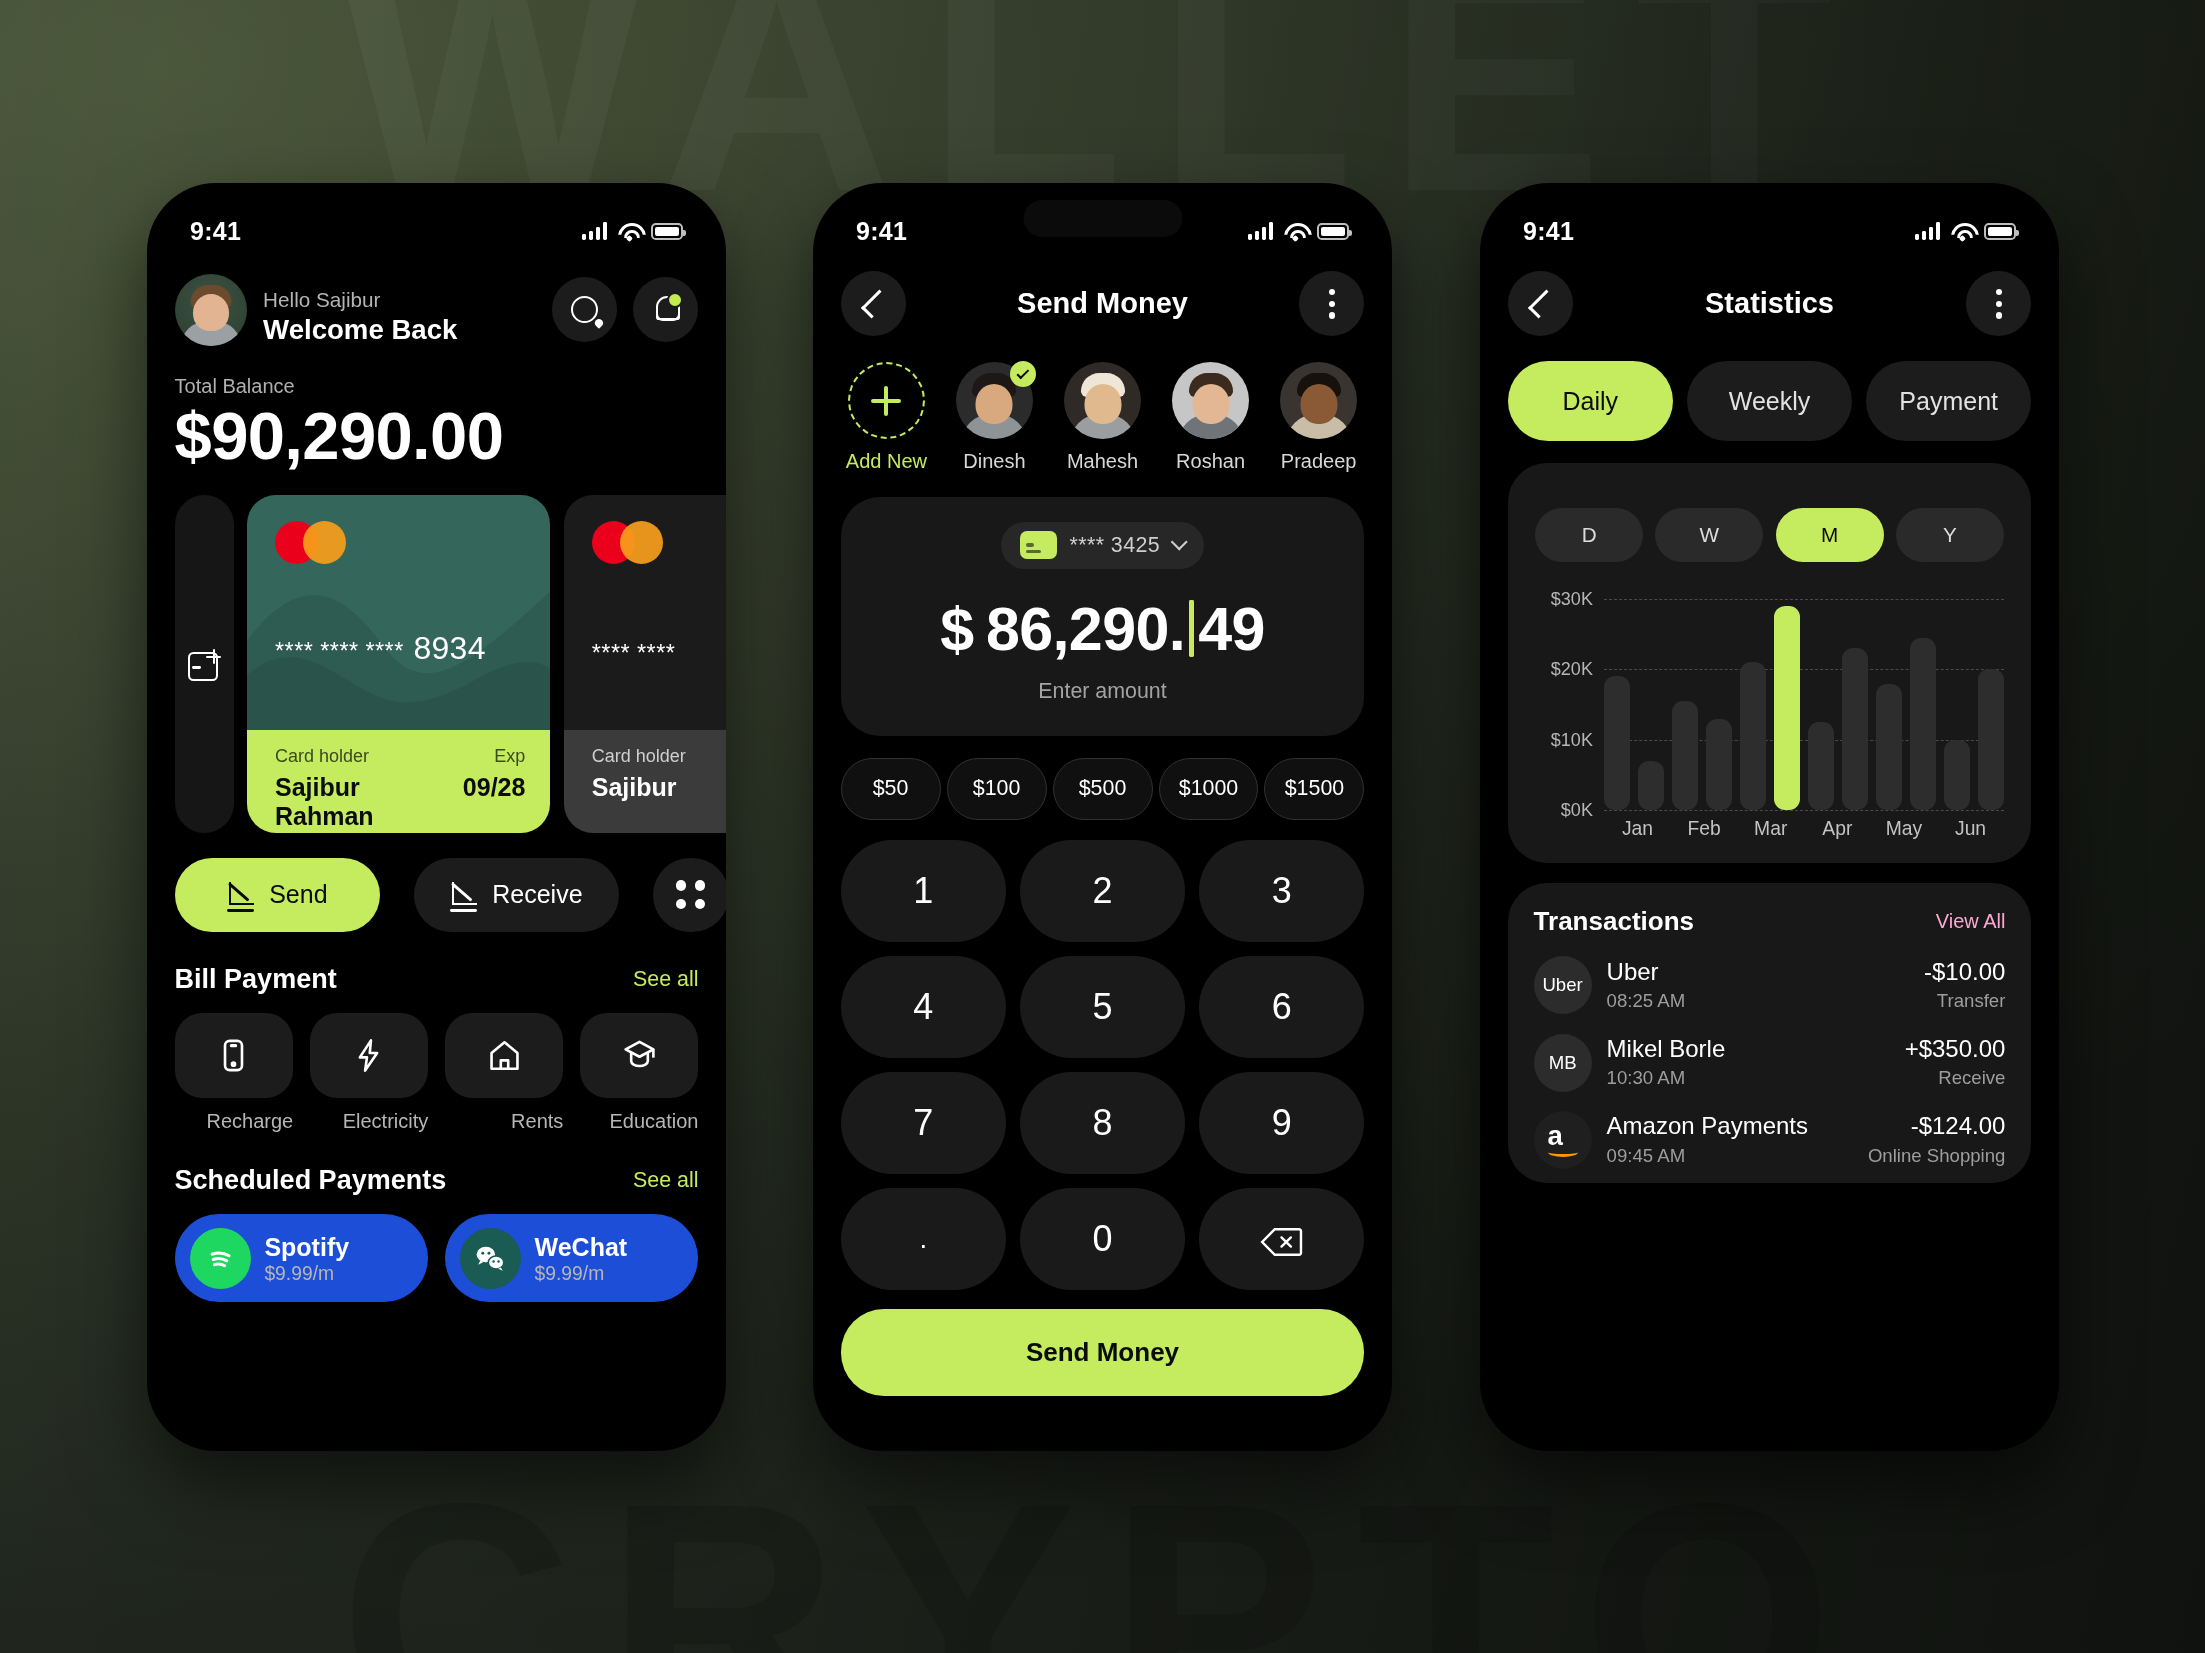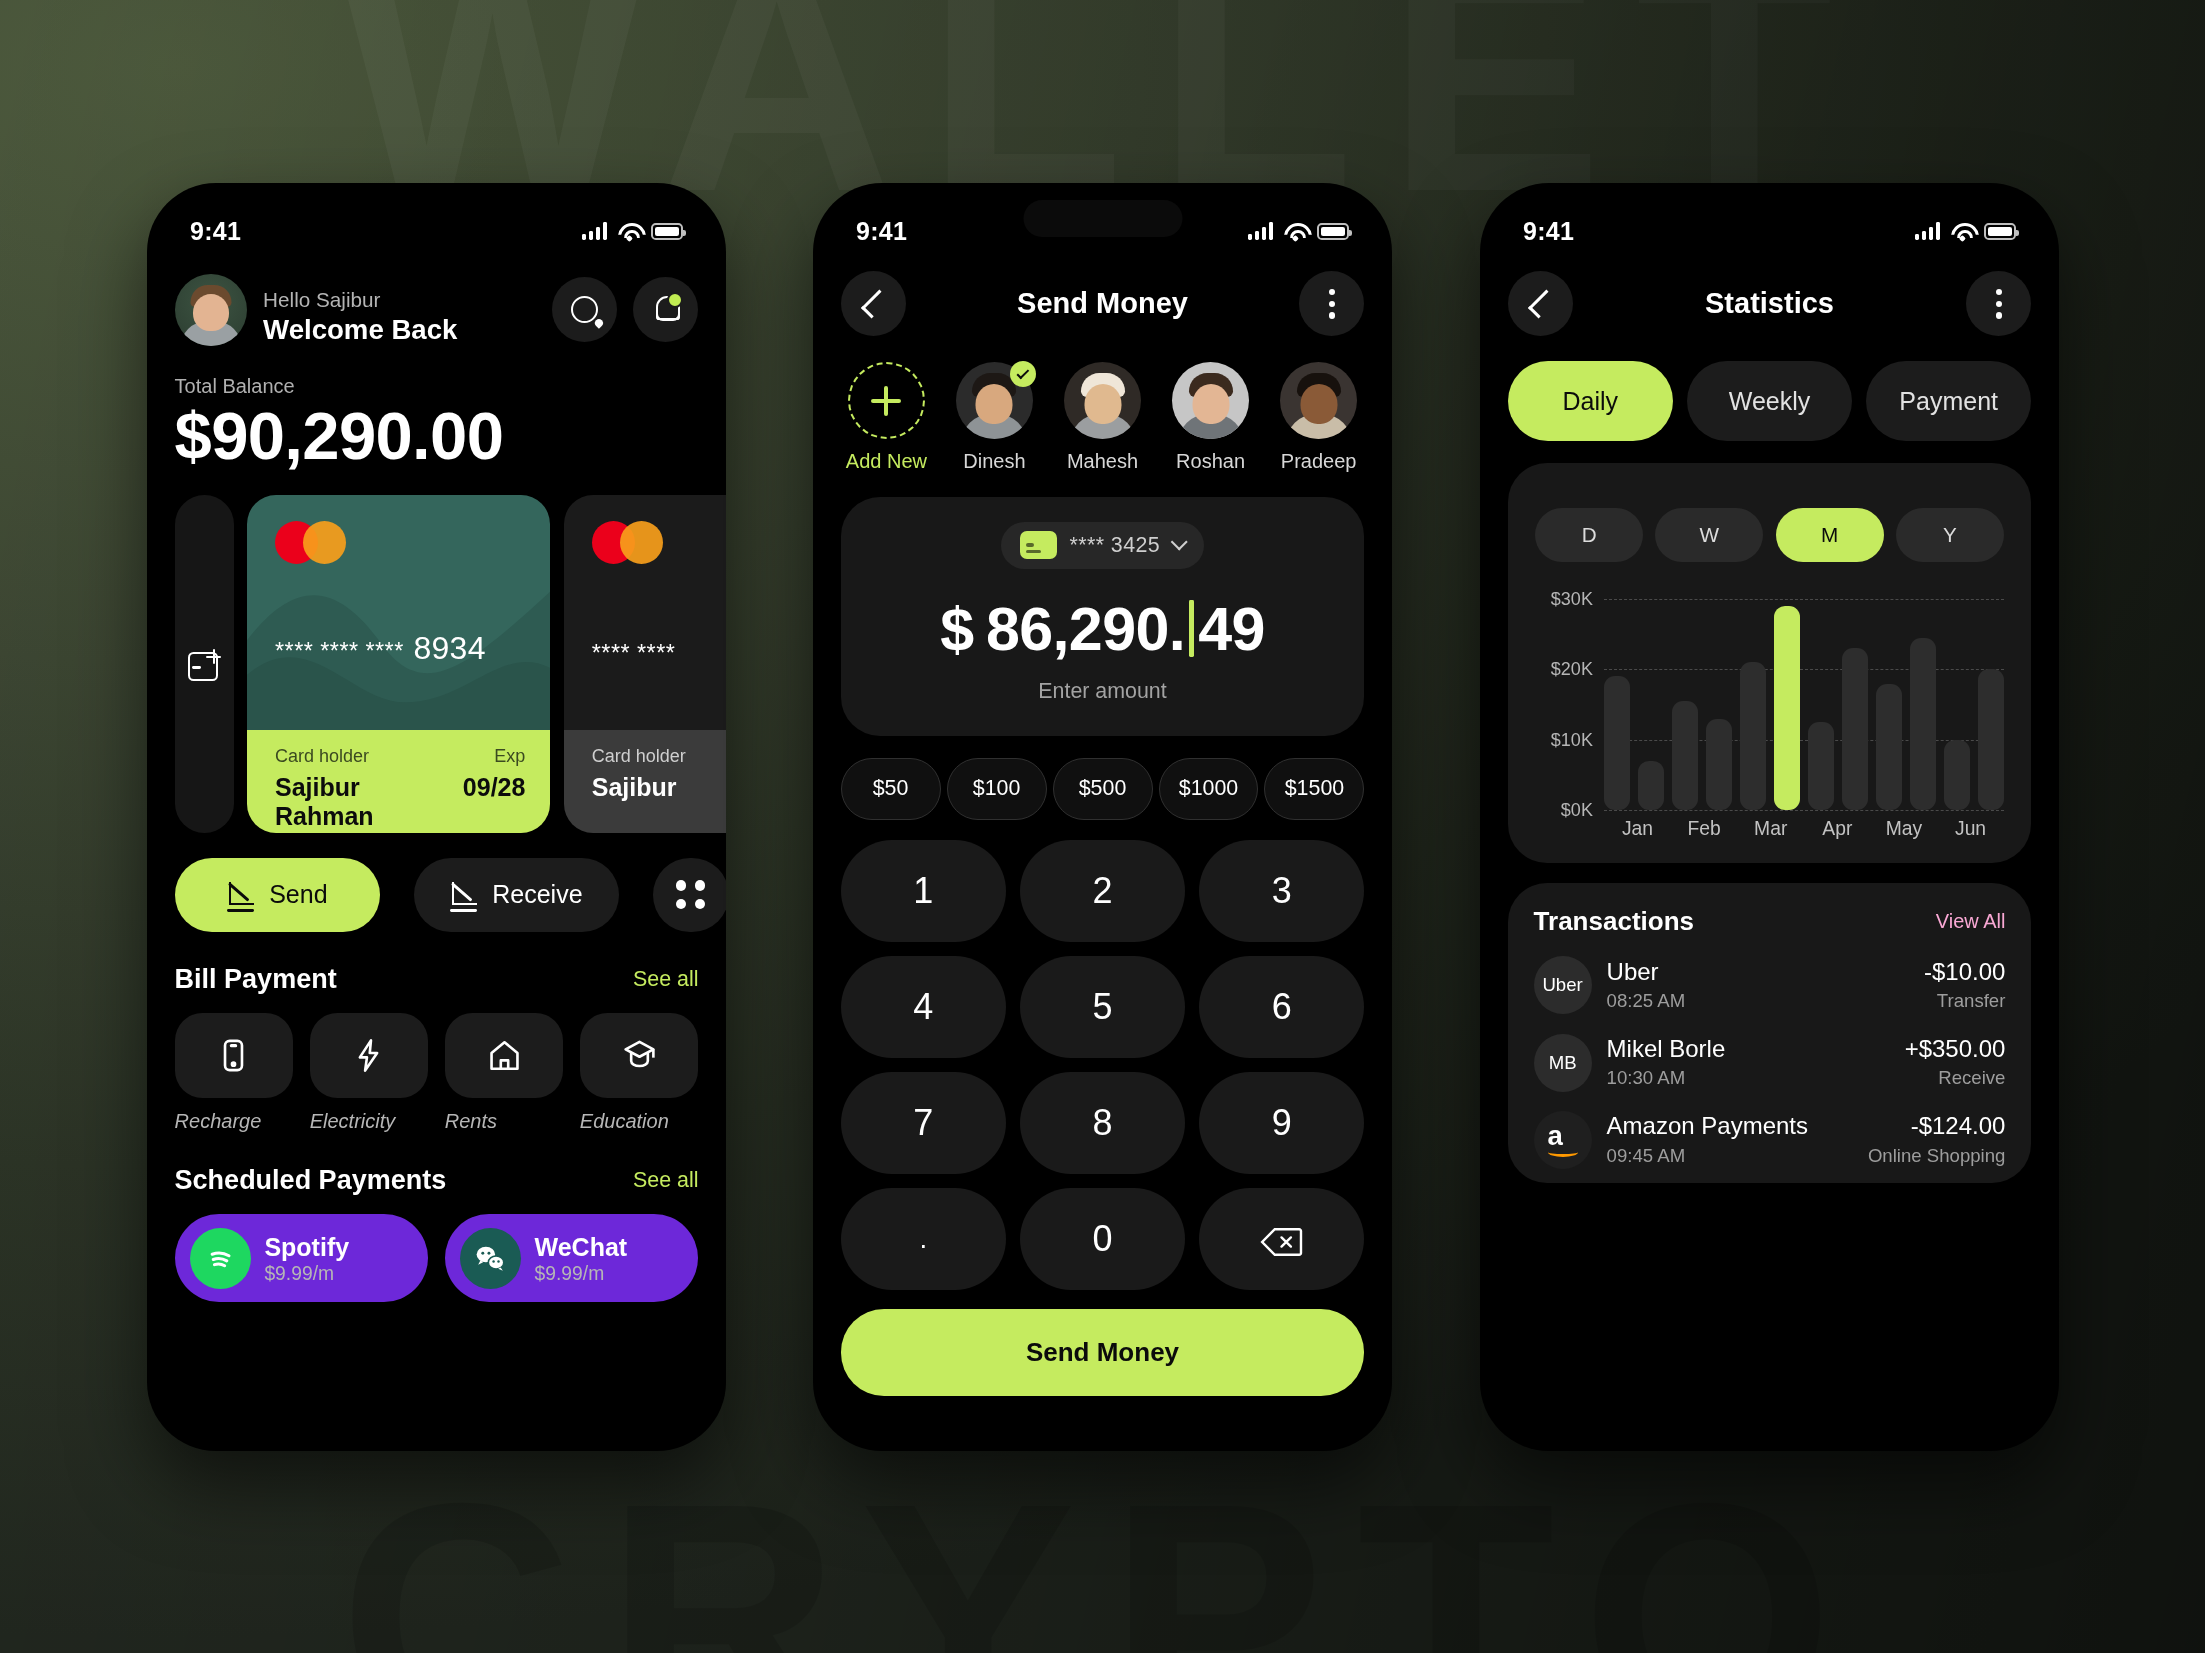--- a/index.html
+++ b/index.html
@@ -148,29 +148,29 @@
     transform-origin: 0 50%; transform: rotate(41deg); border-radius:1.4px; }
   .ic-arrow em { position:absolute; left:0; bottom:-3.4px; width:27.6px; height:2.8px; background:currentColor; border-radius:1.4px; }
   .ic-grid4 { width:29px; height:29px; display:grid; grid-template-columns:1fr 1fr; gap:8.3px; }
   .ic-grid4 i { width:10.3px; height:10.3px; background:#fff; border-radius:50%; }
 
   .sec-head { display:flex; align-items:center; justify-content:space-between; margin-top:32px; }
   .sec-title { color:#fff; font-size:27px; font-weight:700; }
   .sec-all { color:#c5eb5f; font-size:21.4px; }
 
   .bills { display:flex; gap:16.5px; margin-top:18px; }
-  .bill { width:auto; flex:1 1 0; text-align:left;font-style:italic; }
+  .bill { width:auto; flex:1 1 0; text-align:right; }
   .bill-ic { width:auto; height:85px; border-radius:27.6px; background:#1c1c1c;
     display:flex; align-items:center; justify-content:center; }
   .bill-lab { color:#b6b6b6; font-size:20px; margin-top:12.4px; }
   .gi { width:37px; height:37px; color:#fff; }
   .gi svg { width:100%; height:100%; display:block; }
 
   .sched { display:flex; gap:16.5px; margin-top:18px; }
-  .sch { flex:1 1 0; height:88px; background:#6d28d9; border-radius:44px;
+  .sch { flex:1 1 0; height:88px; background:#1d4ed8; border-radius:44px;
     display:flex; align-items:center; gap:13.8px; padding:6px 15px; }
   .sch-ic { width:61px; height:61px; border-radius:50%; flex:0 0 auto;
     display:flex; align-items:center; justify-content:center; }
   .sch-spotify { background:#1ed760; }
   .sch-wechat { background:#1a5b54; }
   .sch-name { color:#fff; font-size:25px; font-weight:700; line-height:1.2; }
   .sch-price { color:#b6b6b6; font-size:19.3px; line-height:1.2; }
 
   
   .navbar { display:flex; align-items:center; justify-content:space-between; padding-top:12.4px; }

